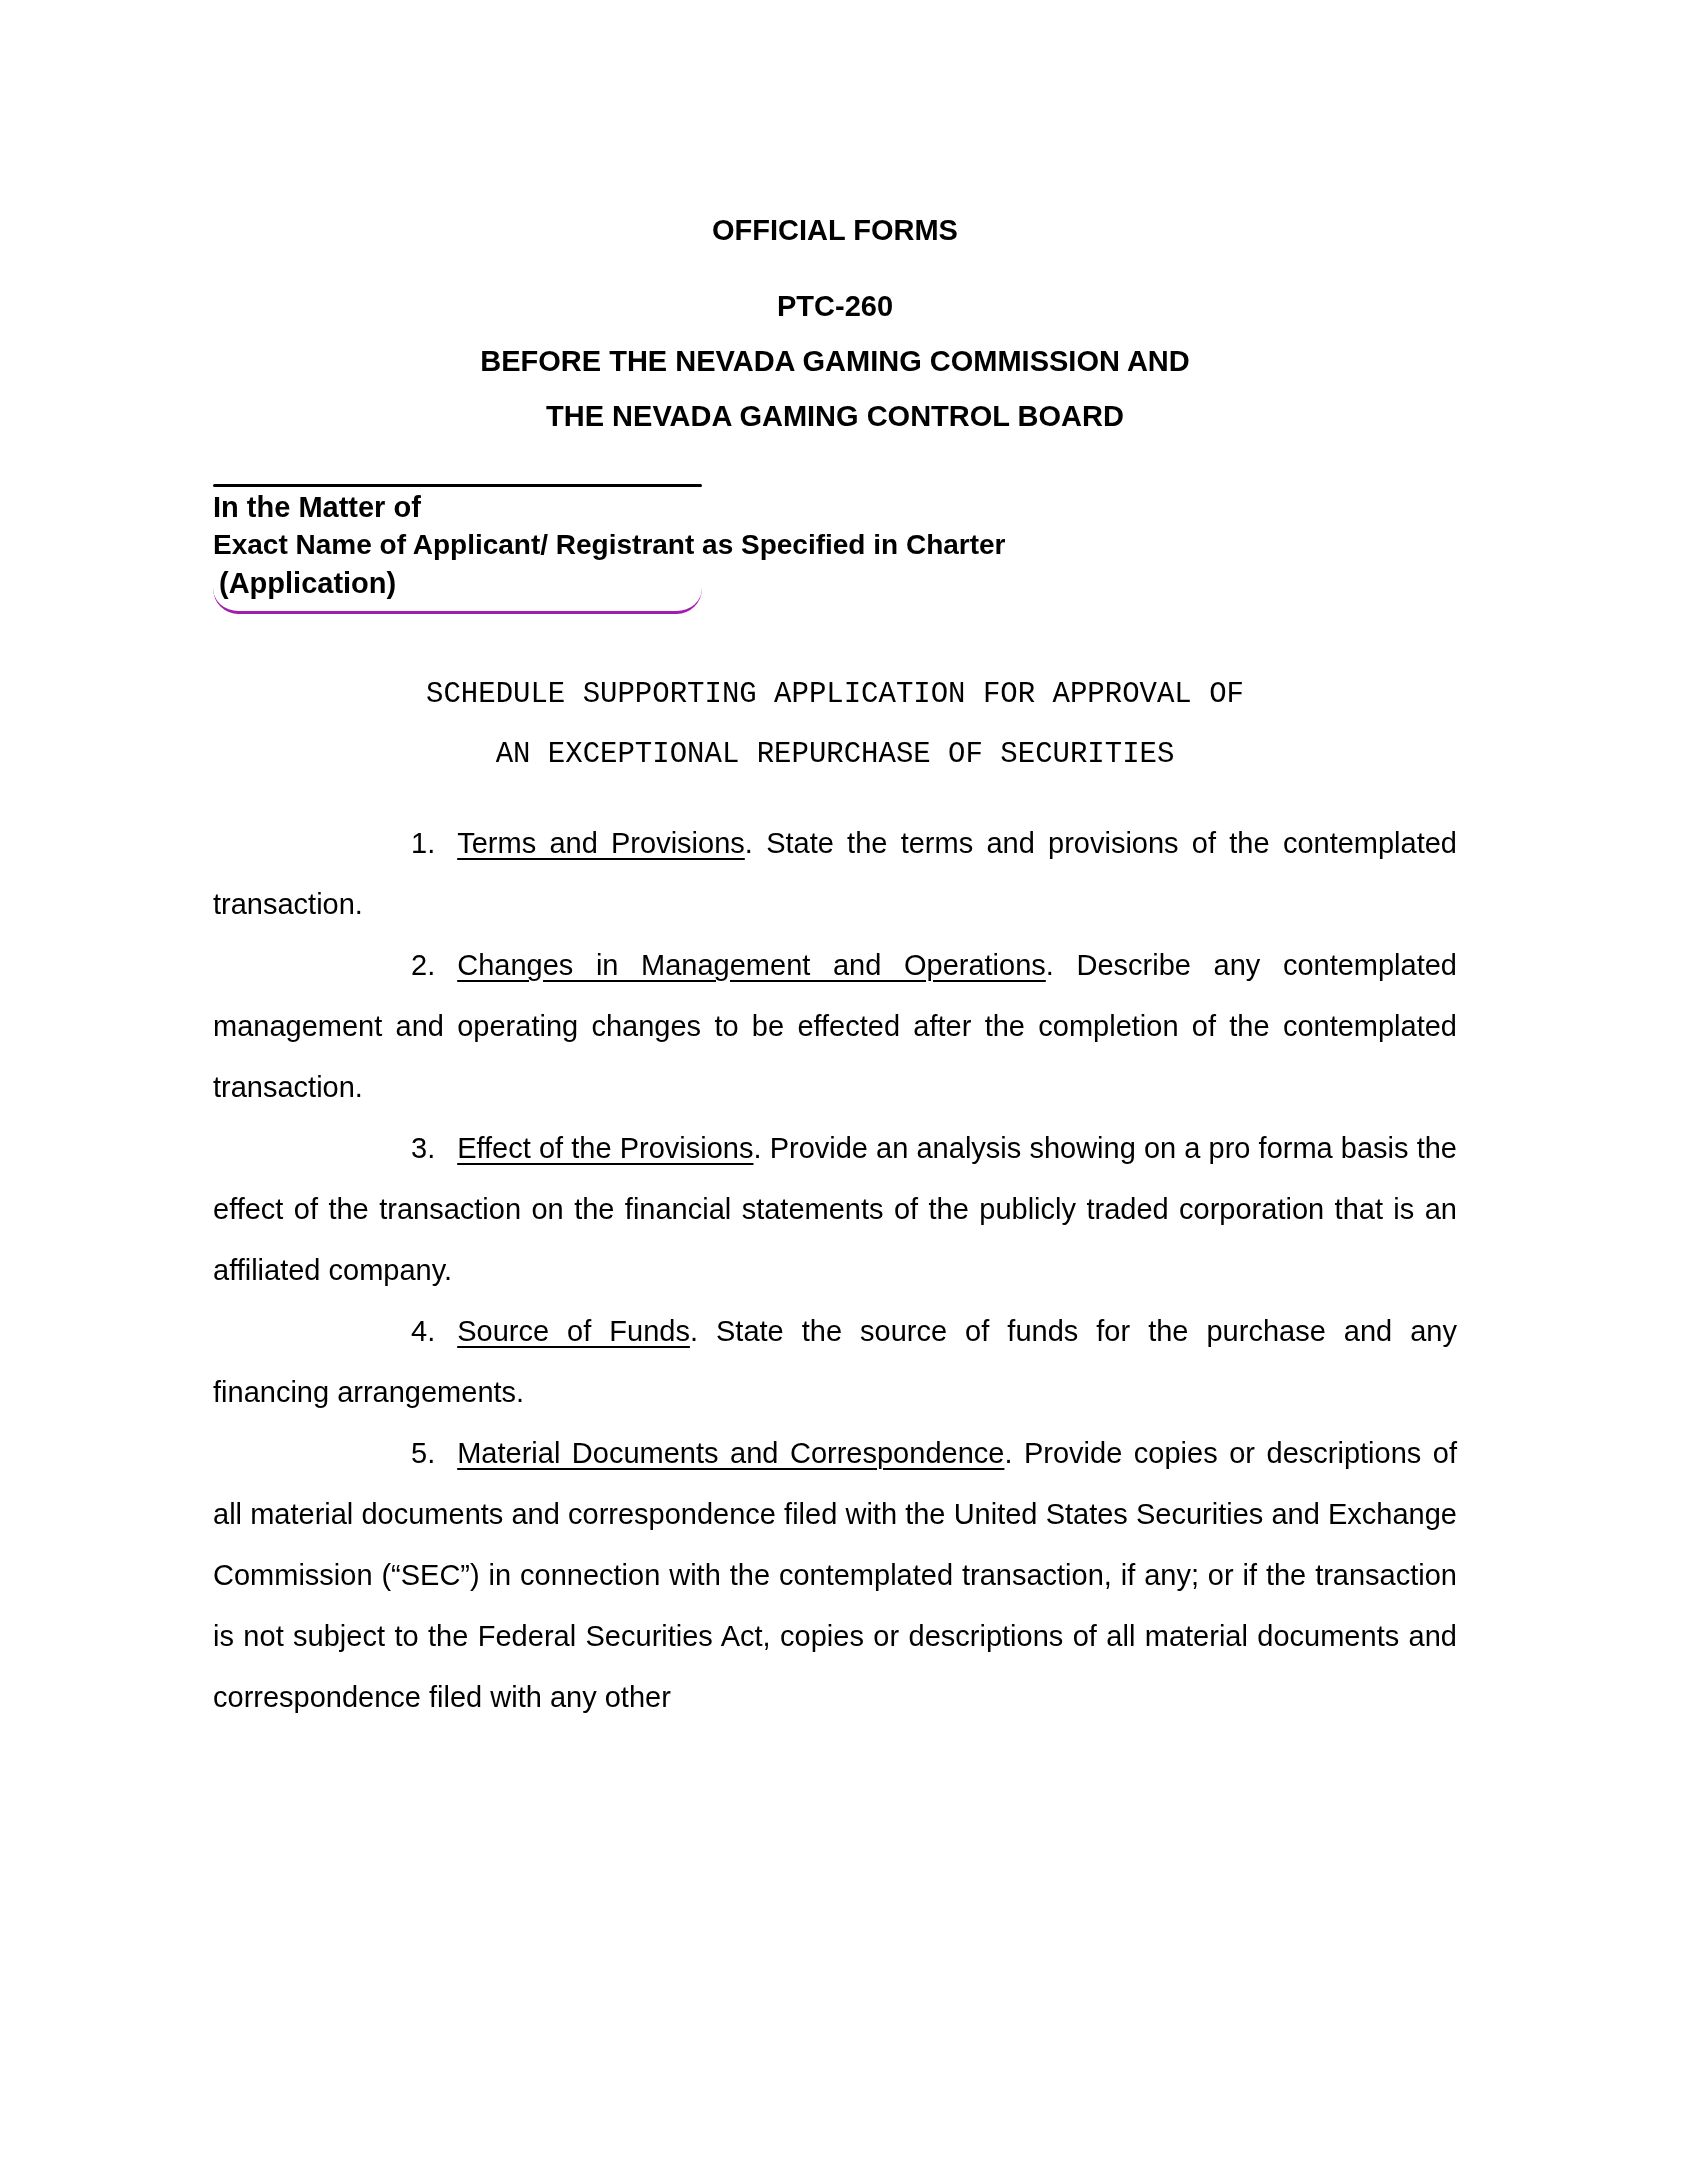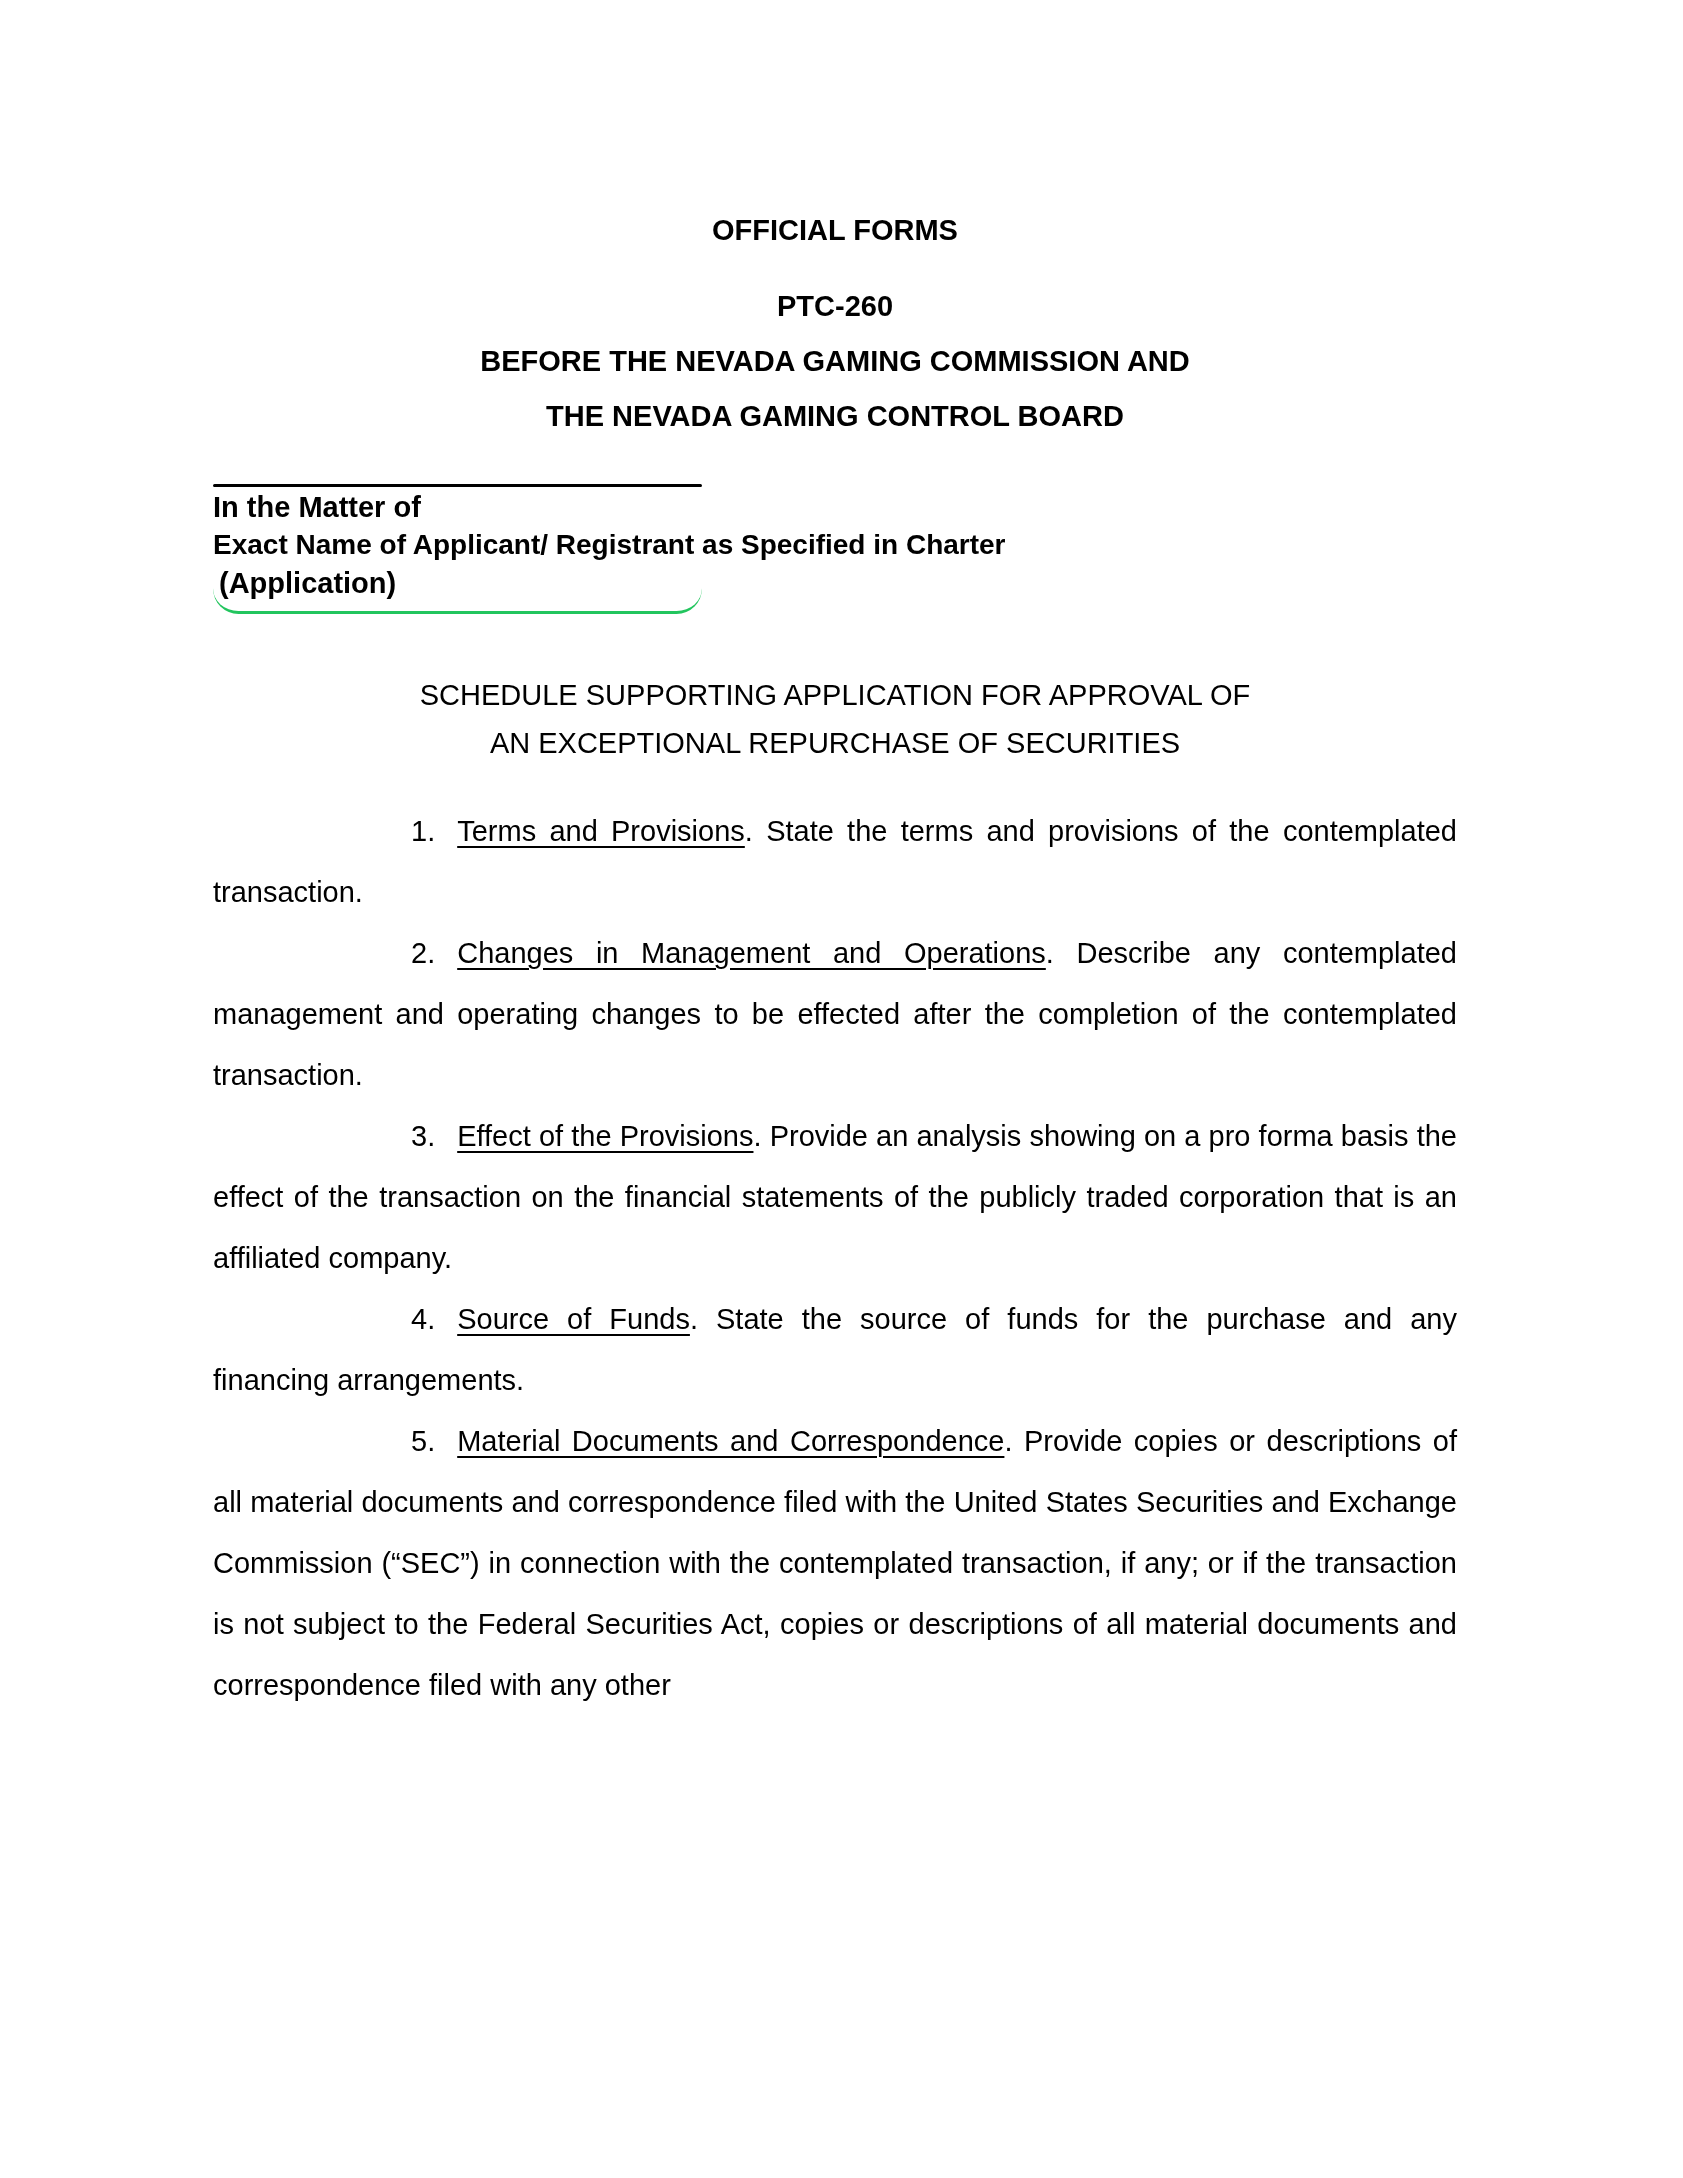--- a/index.html
+++ b/index.html
@@ -43,30 +43,31 @@
   }
   .applicant-line {
     margin-top: 28px;
     font-size: 28px;
     line-height: 36px;
   }
   .application-row { margin-top: 46px; line-height: 40px; }
   .application-underline {
     display: inline-block;
     width: 489px;
-    border-bottom: 3px solid #22c55e;
+    border-bottom: 3px solid #a21caf;
     padding: 0 0 8px 6px;
   }
 
   
   .schedule-title { margin-top: 57px; }
   .schedule-title p {
-    margin: 0;
+    margin: 12px;
     text-align: center;
     line-height: 48px;
+    font-family: Liberation Mono, monospace;
   }
 
   
   .body-text { margin-top: 34px; }
   .body-text p {
     margin: 0;
     text-align: justify;
     line-height: 61px;
     text-indent: 198px;
   }

